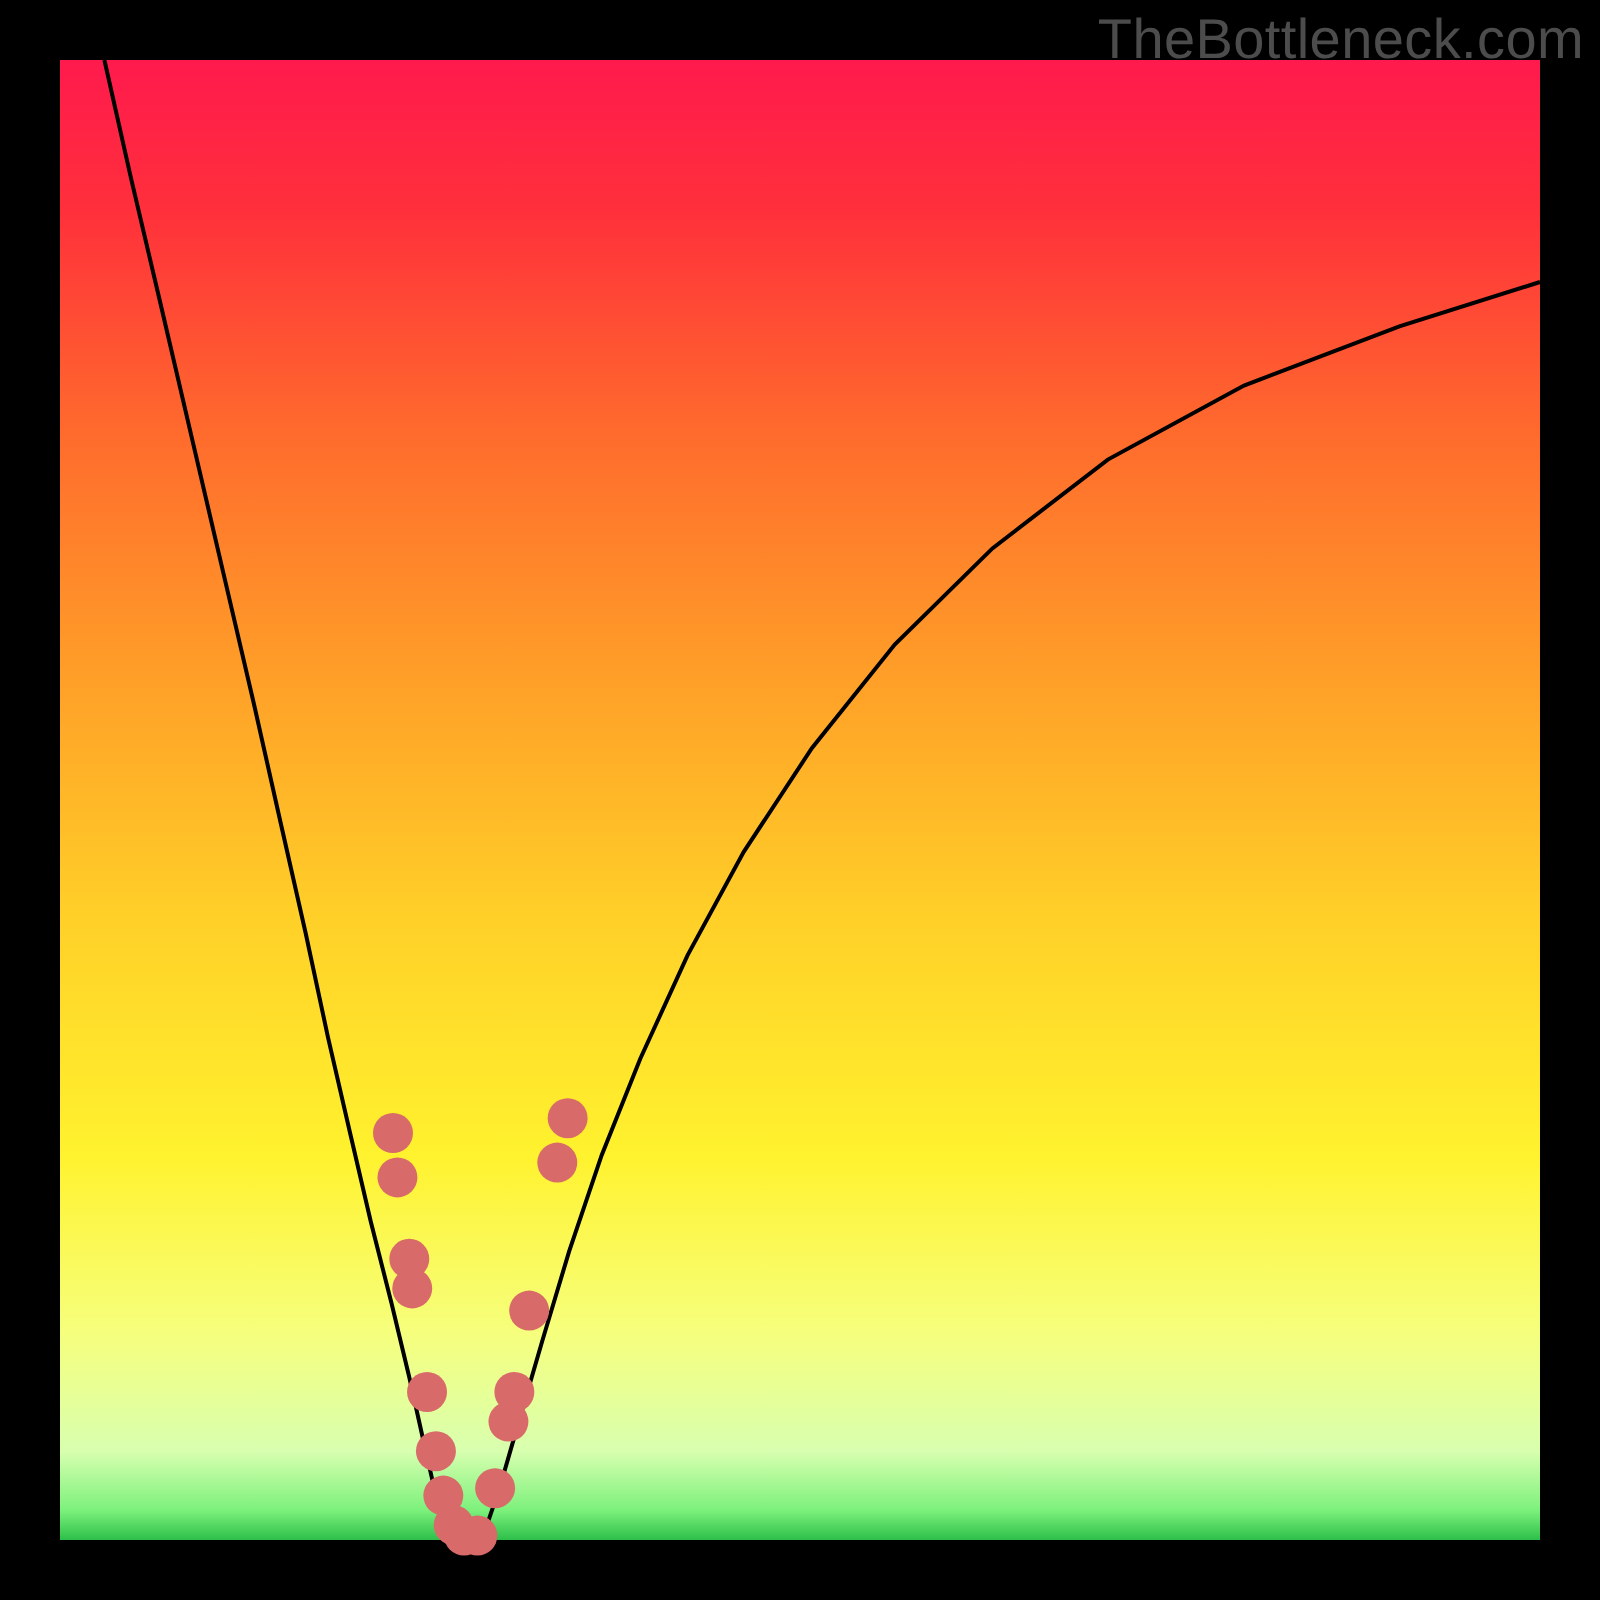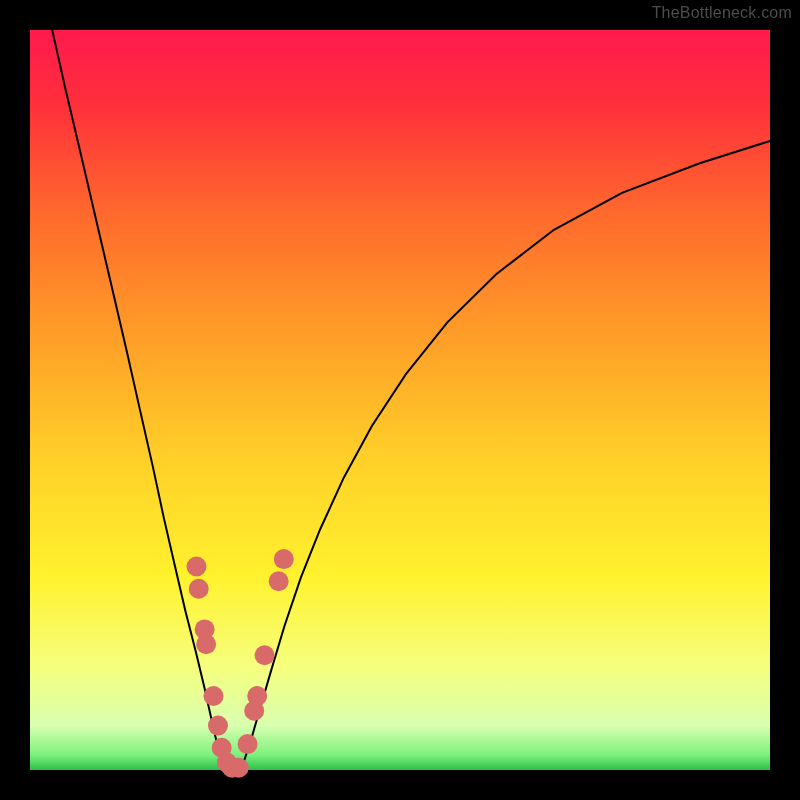--- a/index.html
+++ b/index.html
@@ -22,21 +22,21 @@
     top: 30px;
     width: 740px;
     height: 740px;
     overflow: visible;
   }
   .watermark {
     position: absolute;
     top: 4px;
     right: 8px;
     color: #4c4c4c;
-    font-size: 16px;
+    font-size: 28px;
     font-weight: 500;
     letter-spacing: 0.2px;
     z-index: 10;
   }
 </style>
 </head>
 <body>
 
 <div class="frame">
   <div class="watermark">TheBottleneck.com</div>

